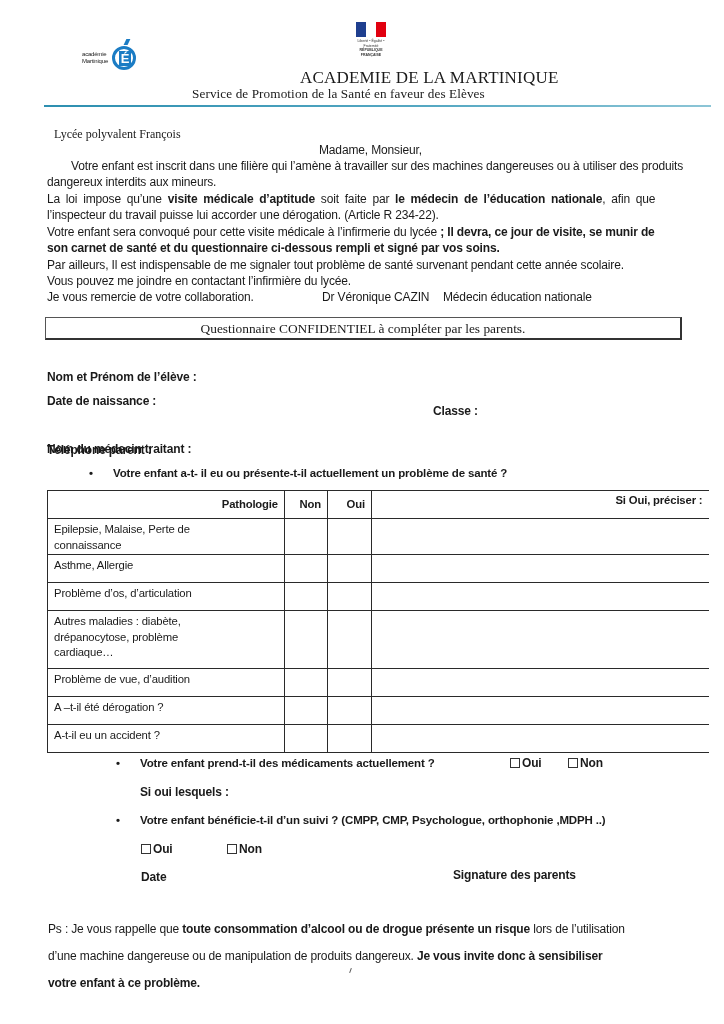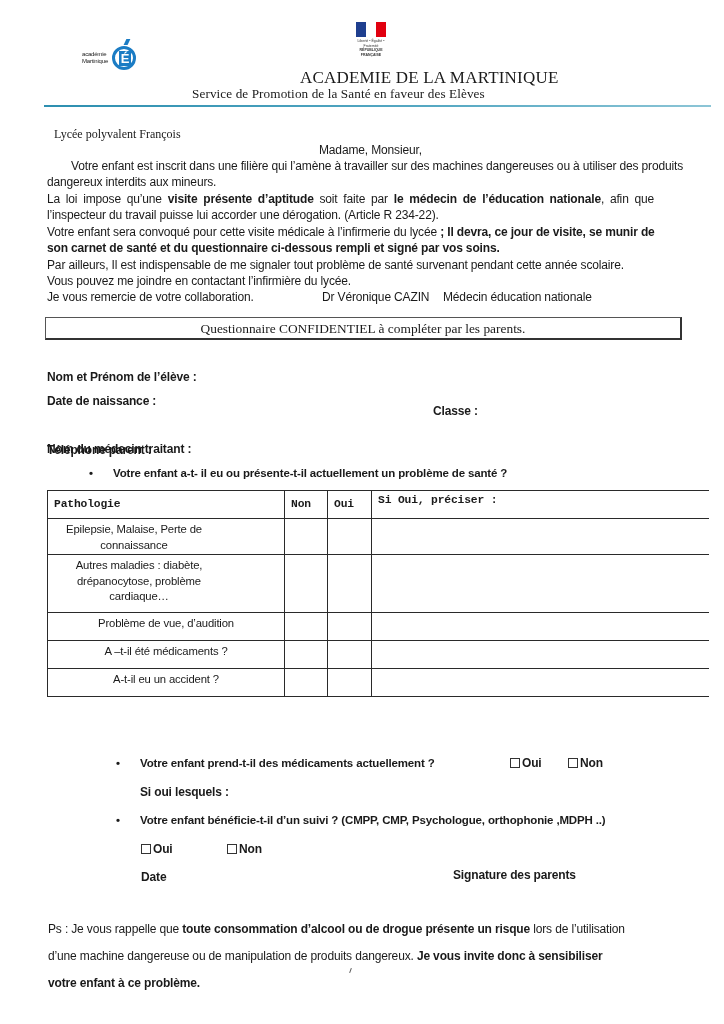--- a/index.html
+++ b/index.html
@@ -28,22 +28,22 @@
   .lycee { left: 54px; top: 127px; font-size: 12px; }
 
   .conf-box { left: 45px; top: 317px; width: 637px; height: 23px; border: 1px solid #555; border-right: 2px solid #333; border-bottom: 2px solid #333; box-sizing: border-box; text-align: center; }
   .conf-box span { font-size: 13.4px; line-height: 21px; }
 
   .bullet { font-size: 11.5px; }
   .bullet::before { content: "•"; position: absolute; left: -24px; top: 0; }
 
   
   table.patho { position: absolute; left: 47px; top: 490px; border-collapse: collapse; font-family: "Liberation Sans", sans-serif; font-size: 11.3px; }
-  table.patho td, table.patho th { border: 1px solid #2a2a2a; padding: 0 6px; vertical-align: top; line-height: 15.5px; text-align: center; font-weight: normal; letter-spacing: -0.15px; }
-  table.patho th { font-weight: bold; text-align: left; vertical-align: middle; font-family: Liberation Mono, monospace; }
+  table.patho td, table.patho th { border: 1px solid #2a2a2a; padding: 0 6px; vertical-align: top; line-height: 15.5px; text-align: left; font-weight: normal; letter-spacing: -0.15px; }
+  table.patho th { font-weight: bold; text-align: right; vertical-align: middle; }
   table.patho td:last-child, table.patho th:last-child { border-right: none; }
   table.patho tr td:first-child { padding-top: 3px; }
 
   .cb { display: inline-block; width: 10px; height: 10px; border: 1px solid #333; box-sizing: border-box; margin-right: 2px; vertical-align: -1px; }
   .tick { left: 350px; top: 968px; width: 1px; height: 5px; background: #555; transform: rotate(20deg); }
 </style>
 </head>
 <body>
 
 <div class="abs acad-logo">
@@ -71,21 +71,21 @@
 
 <div class="abs serif title1">ACADEMIE DE LA MARTINIQUE</div>
 <div class="abs serif title2">Service de Promotion de la Santé en faveur des Elèves</div>
 <div class="abs rule"></div>
 
 <div class="abs serif lycee">Lycée polyvalent François</div>
 <div class="abs txt" style="left:319px; top:142px;">Madame, Monsieur,</div>
 <div class="abs txt" style="left:47px; top:158px;margin-left:24px;">Votre enfant est inscrit dans une filière qui l’amène à travailler sur des machines dangereuses ou à utiliser des produits</div>
 <div class="abs txt" style="left:47px; top:174px;">dangereux interdits aux mineurs.</div>
 <div class="abs txt" style="left:47px; top:191px; word-spacing:2.6px;">
-  <span>La loi impose qu’une </span><b>visite présente d’aptitude</b><span> soit faite par </span><b>le médecin de l’éducation nationale</b><span>, afin que</span>
+  <span>La loi impose qu’une </span><b>visite médicale d’aptitude</b><span> soit faite par </span><b>le médecin de l’éducation nationale</b><span>, afin que</span>
 </div>
 <div class="abs txt" style="left:47px; top:207px;">l’inspecteur du travail puisse lui accorder une dérogation. (Article R 234-22).</div>
 <div class="abs txt" style="left:47px; top:224px;">
   <span>Votre enfant sera convoqué pour cette visite médicale à l’infirmerie du lycée </span><b>; Il devra, ce jour de visite, se munir de</b>
 </div>
 <div class="abs txt b" style="left:47px; top:240px;">son carnet de santé et du questionnaire ci-dessous rempli et signé par vos soins.</div>
 <div class="abs txt" style="left:47px; top:257px;text-align:right;">Par ailleurs, Il est indispensable de me signaler tout problème de santé survenant pendant cette année scolaire.</div>
 <div class="abs txt" style="left:47px; top:273px;">Vous pouvez me joindre en contactant l’infirmière du lycée.</div>
 <div class="abs txt" style="left:47px; top:289px;">Je vous remercie de votre collaboration.</div>
 <div class="abs txt" style="left:286px; top:289px;margin-left:36px;">Dr Véronique CAZIN</div>
@@ -116,34 +116,46 @@
     <th>Non</th>
     <th>Oui</th>
     <th style="vertical-align:top; padding-top:2px;">Si Oui, préciser :</th>
   </tr>
   <tr style="height:36px">
     <td style="white-space:normal; padding-right:70px;">Epilepsie, Malaise, Perte de connaissance</td>
     <td></td>
     <td></td>
     <td></td>
   </tr>
+  <tr style="height:28px">
+    <td>Asthme, Allergie</td>
+    <td></td>
+    <td></td>
+    <td></td>
+  </tr>
+  <tr style="height:28px">
+    <td>Problème d’os, d’articulation</td>
+    <td></td>
+    <td></td>
+    <td></td>
+  </tr>
   <tr style="height:58px">
     <td style="white-space:normal; padding-right:60px;">Autres maladies : diabète, drépanocytose, problème cardiaque…</td>
     <td></td>
     <td></td>
     <td></td>
   </tr>
   <tr style="height:28px">
     <td>Problème de vue, d’audition</td>
     <td></td>
     <td></td>
     <td></td>
   </tr>
   <tr style="height:28px">
-    <td>A –t-il été médicaments ?</td>
+    <td>A –t-il été dérogation ?</td>
     <td></td>
     <td></td>
     <td></td>
   </tr>
   <tr style="height:28px">
     <td>A-t-il eu un accident ?</td>
     <td></td>
     <td></td>
     <td></td>
   </tr>

